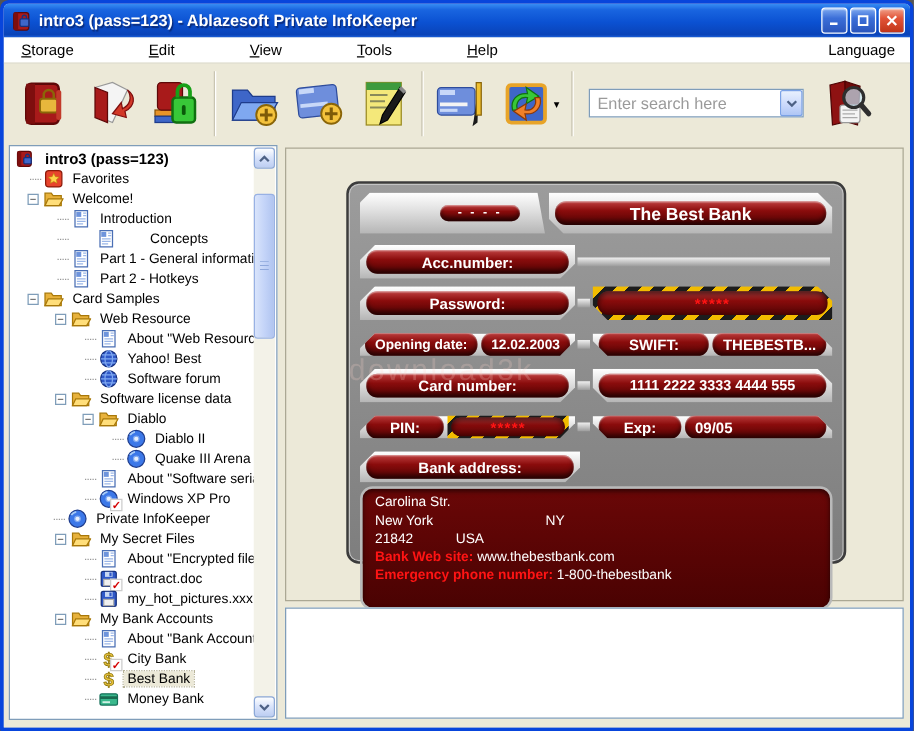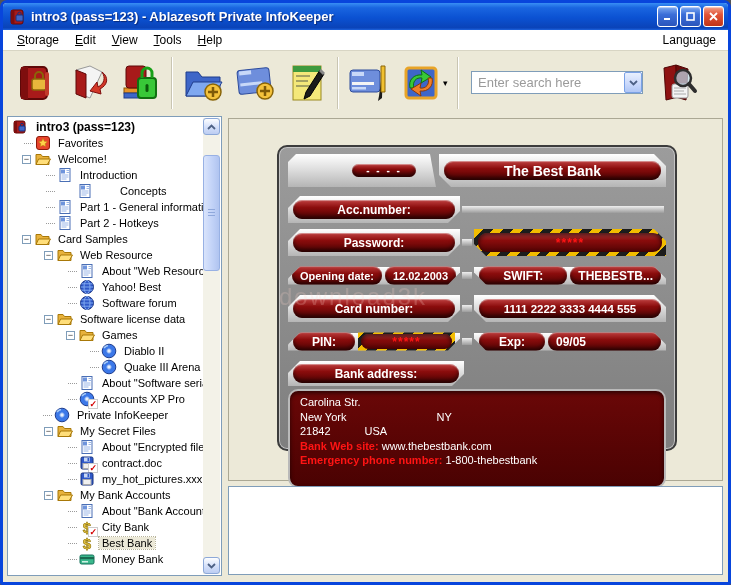--- a/index.html
+++ b/index.html
@@ -123,21 +123,21 @@
         </svg>
       </div>
     <div class="winbtn close">
         <svg width="9" height="9" viewBox="0 0 9 9">
           <path d="M1 1l7 7M8 1l-7 7" stroke="#fff" stroke-width="1.8"></path>
         </svg>
       </div>
   </div>
 
   <div class="menubar">
-    <span style="display:flex;">
+    <span style="display:flex;gap:44px;">
         <span class="menu-item"><u>S</u>torage</span>
         <span class="menu-item"><u>E</u>dit</span>
         <span class="menu-item"><u>V</u>iew</span>
         <span class="menu-item"><u>T</u>ools</span>
         <span class="menu-item"><u>H</u>elp</span>
       </span>
     <span class="menu-spacer"></span>
     <span class="menu-right menu-item">Language</span>
   </div>
 
@@ -378,21 +378,21 @@
             <span class="tlabel">Software license data</span>
           </div>
           <div class="trow" style="padding-left: 57px;">
             <span class="expander">−</span>
             <span class="ticon">
               <svg viewBox="0 0 16 16">
                 <path d="M1 3.5h5l1.5 2H14v8H1z" fill="#E8B23C" stroke="#A87808"></path>
                 <path d="M1 13.5l2.6-5.5H15.5l-3.2 5.5z" fill="#FFDE7A" stroke="#A87808"></path>
               </svg>
             </span>
-            <span class="tlabel">Games</span>
+            <span class="tlabel">Diablo</span>
           </div>
           <div class="trow" style="padding-left: 81px;">
             <span class="tconn"></span>
             <span class="ticon">
               <svg viewBox="0 0 16 16">
                 <circle cx="8" cy="8" r="6.8" fill="#3C78E8" stroke="#1E3C8C"></circle>
                 <path d="M3 5a6 6 0 0 1 4-2.5" stroke="#A8CCF8" stroke-width="1.6" fill="none"></path>
                 <circle cx="8" cy="8" r="2.2" fill="#E8F0FC" stroke="#7FA8F0"></circle>
               </svg>
             </span>
@@ -423,21 +423,21 @@
           <div class="trow" style="padding-left: 59px;">
             <span class="tconn"></span>
             <span class="ticon">
               <svg viewBox="0 0 16 16">
                 <circle cx="8" cy="8" r="6.8" fill="#3C78E8" stroke="#1E3C8C"></circle>
                 <path d="M3 5a6 6 0 0 1 4-2.5" stroke="#A8CCF8" stroke-width="1.6" fill="none"></path>
                 <circle cx="8" cy="8" r="2.2" fill="#E8F0FC" stroke="#7FA8F0"></circle>
               </svg>
               <span class="chk">✓</span>
             </span>
-            <span class="tlabel">Accounts XP Pro</span>
+            <span class="tlabel">Windows XP Pro</span>
           </div>
           <div class="trow" style="padding-left: 34px;">
             <span class="tconn"></span>
             <span class="ticon">
               <svg viewBox="0 0 16 16">
                 <circle cx="8" cy="8" r="6.8" fill="#3C78E8" stroke="#1E3C8C"></circle>
                 <path d="M3 5a6 6 0 0 1 4-2.5" stroke="#A8CCF8" stroke-width="1.6" fill="none"></path>
                 <circle cx="8" cy="8" r="2.2" fill="#E8F0FC" stroke="#7FA8F0"></circle>
               </svg>
             </span>

